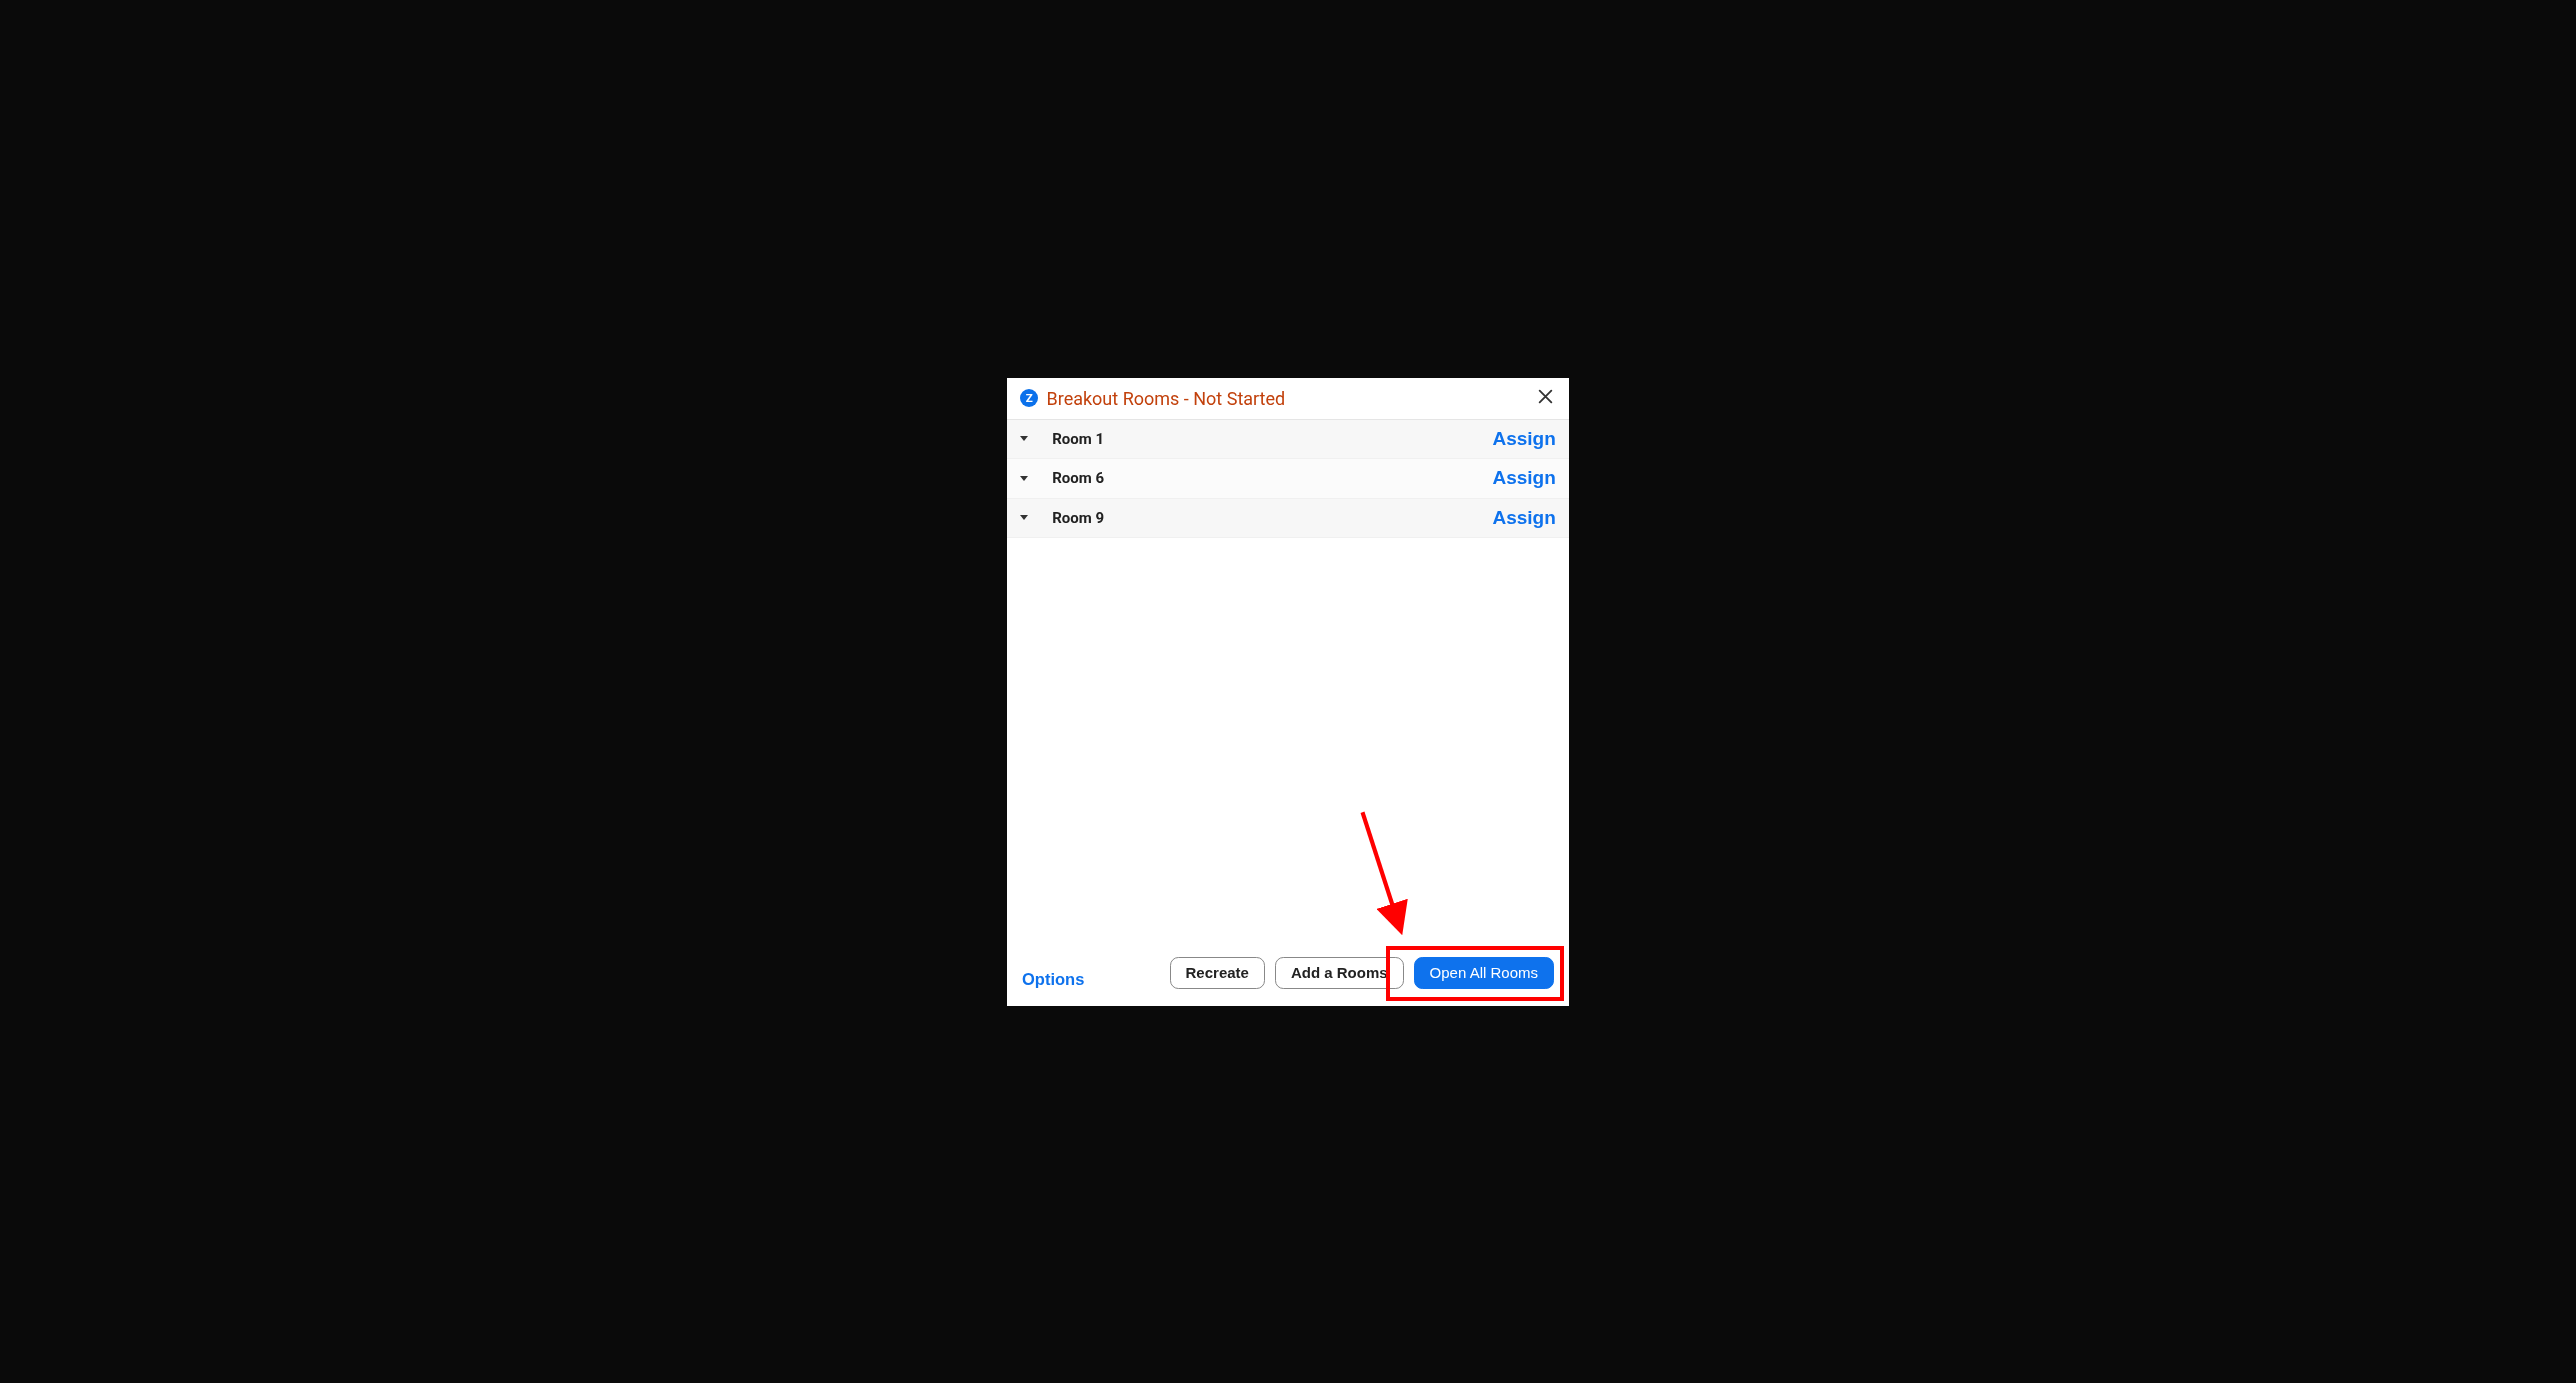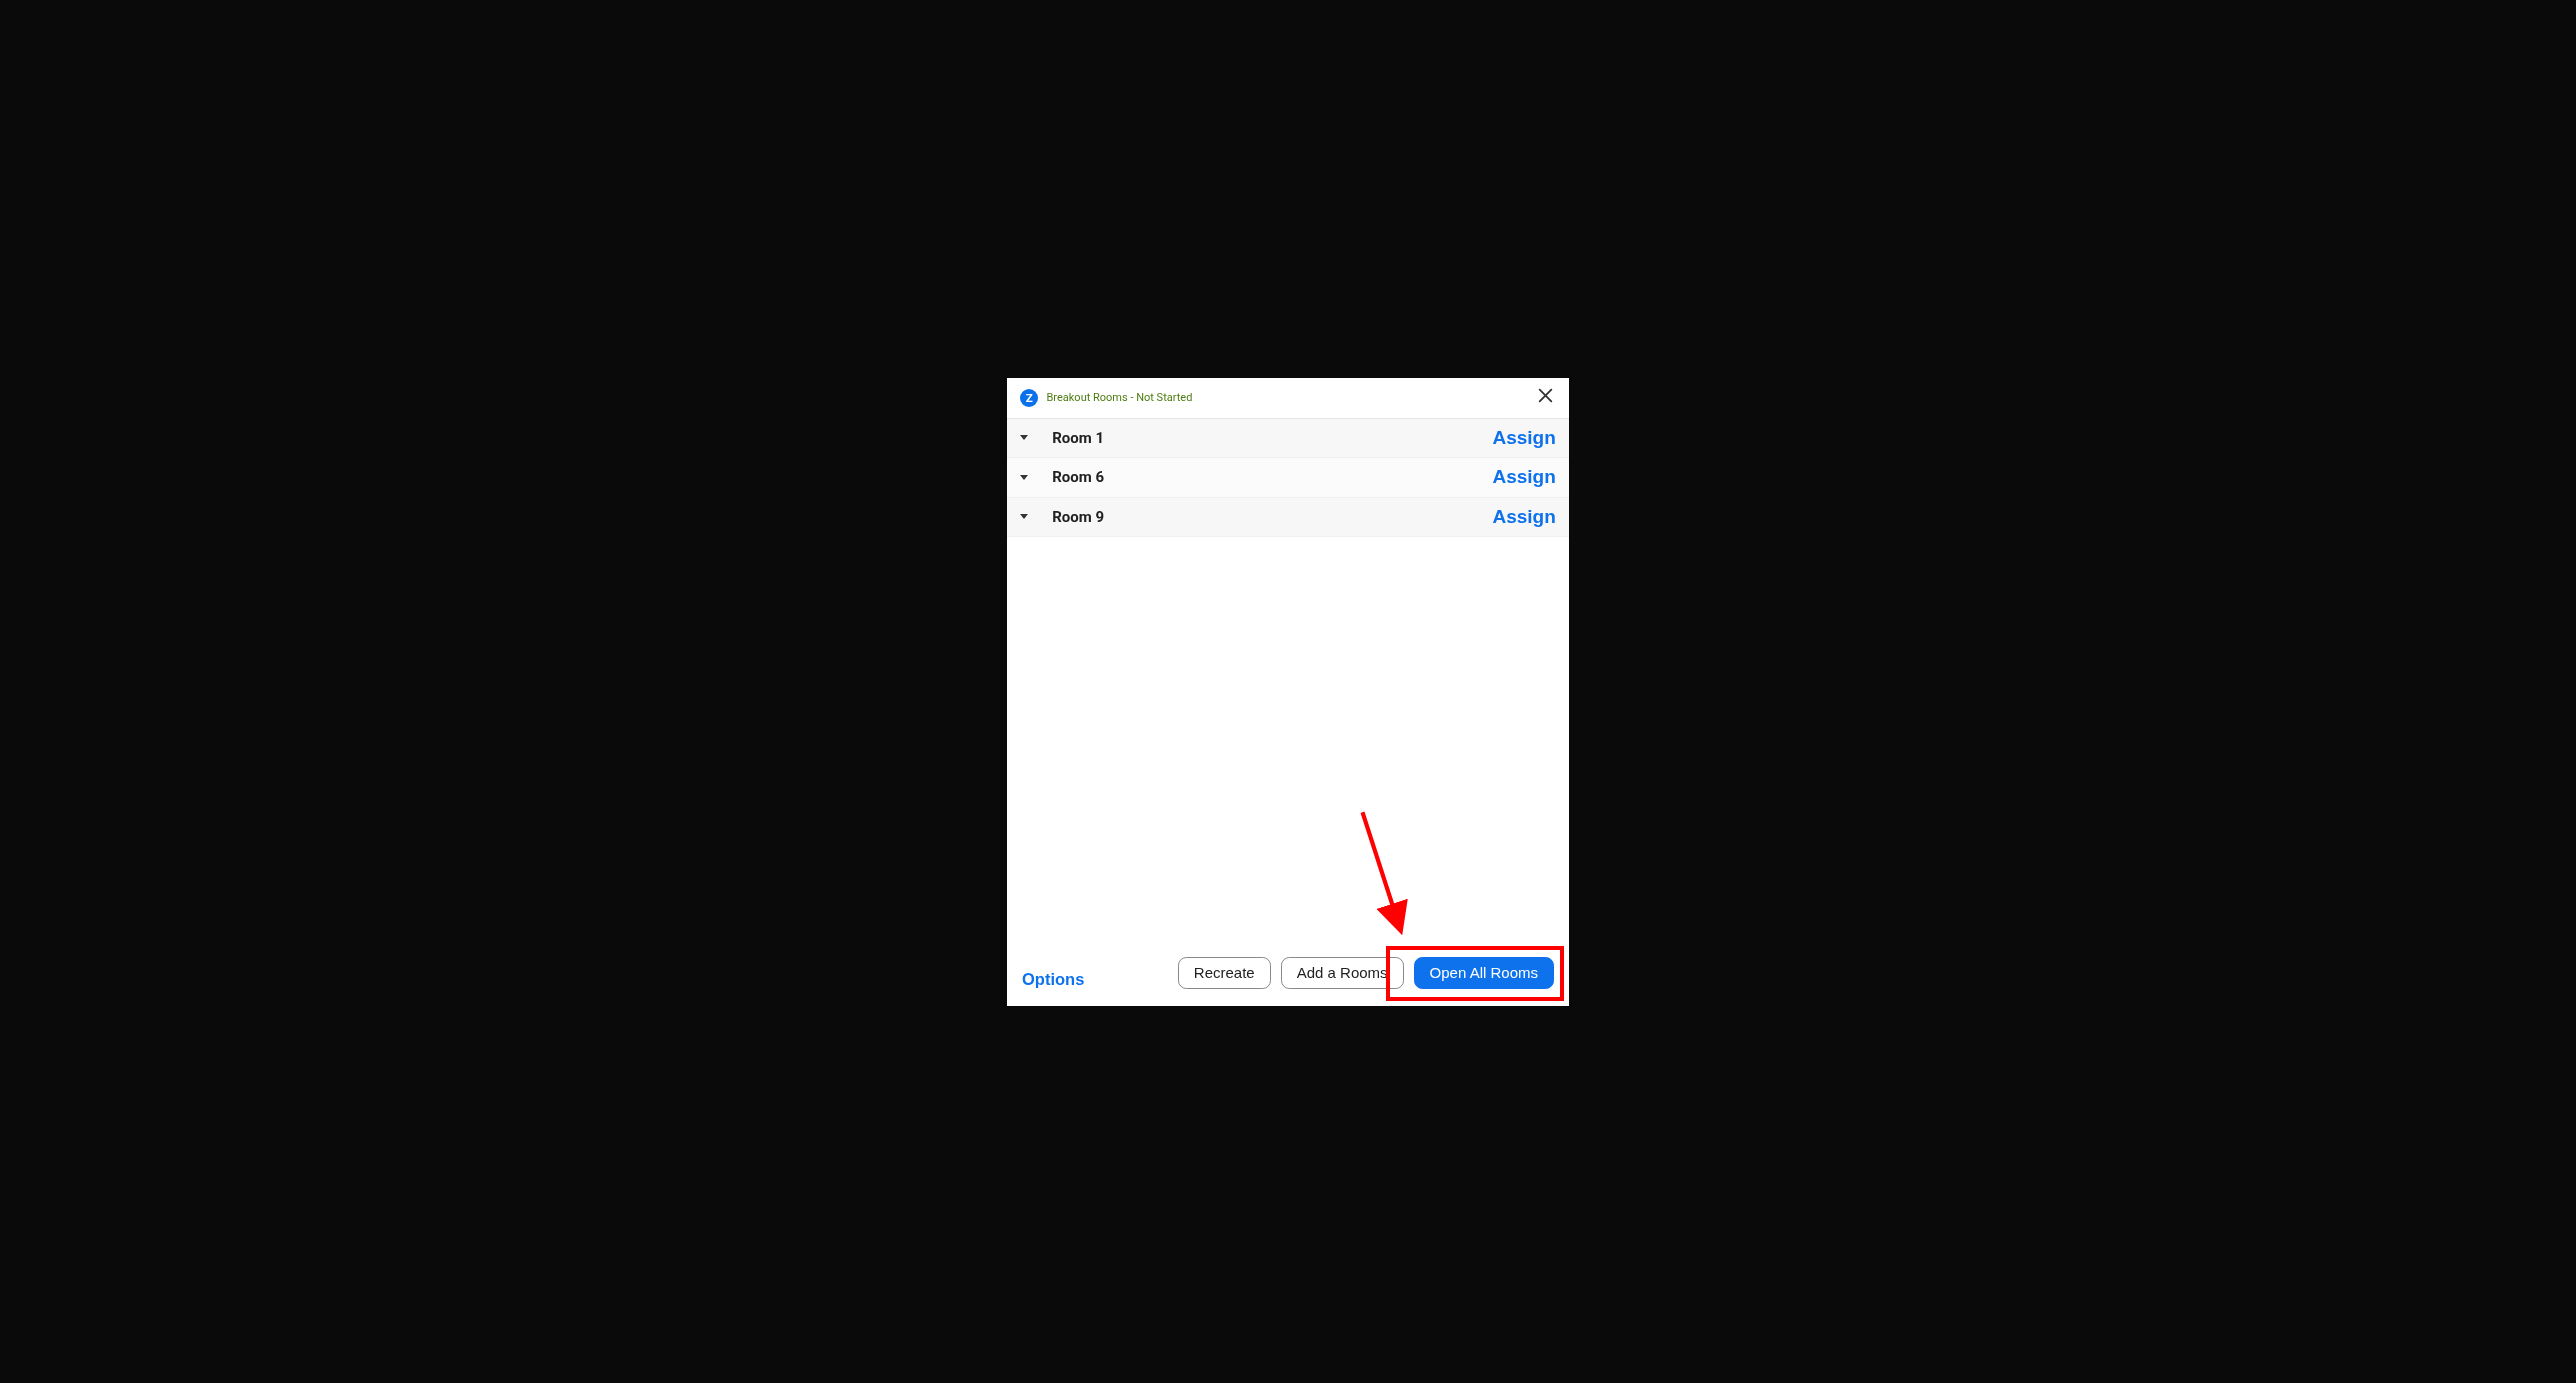--- a/index.html
+++ b/index.html
@@ -34,22 +34,22 @@
       border-radius: 50%;
       color: #fff;
       display: flex;
       align-items: center;
       justify-content: center;
       font-weight: 700;
       font-size: 11.6px;
     }
     .titlebar-title {
       flex: 1;
-      font-size: 11px;
-      color: #4d7c0f;
+      font-size: 18px;
+      color: #c2410c;
     }
     .close-btn {
       width: 20px;
       height: 20px;
       display: flex;
       align-items: center;
       justify-content: center;
       cursor: pointer;
       font-size: 18px;
       color: #333;
@@ -108,20 +108,21 @@
       margin-right: auto;
     }
     .btn {
       padding: 6.6px 15px;
       border-radius: 8.3px;
       font-size: 15px;
       cursor: pointer;
       border: 0.8px solid #888;
       background: #fff;
       color: #222;
+      font-weight: bold;
     }
     .btn-primary {
       background: #0e72ed;
       color: #fff;
       border: 0.8px solid #0e72ed;
       font-weight: 400;
     }
     .highlight-box {
       position: absolute;
       border: 4.1px solid #ff0000;

